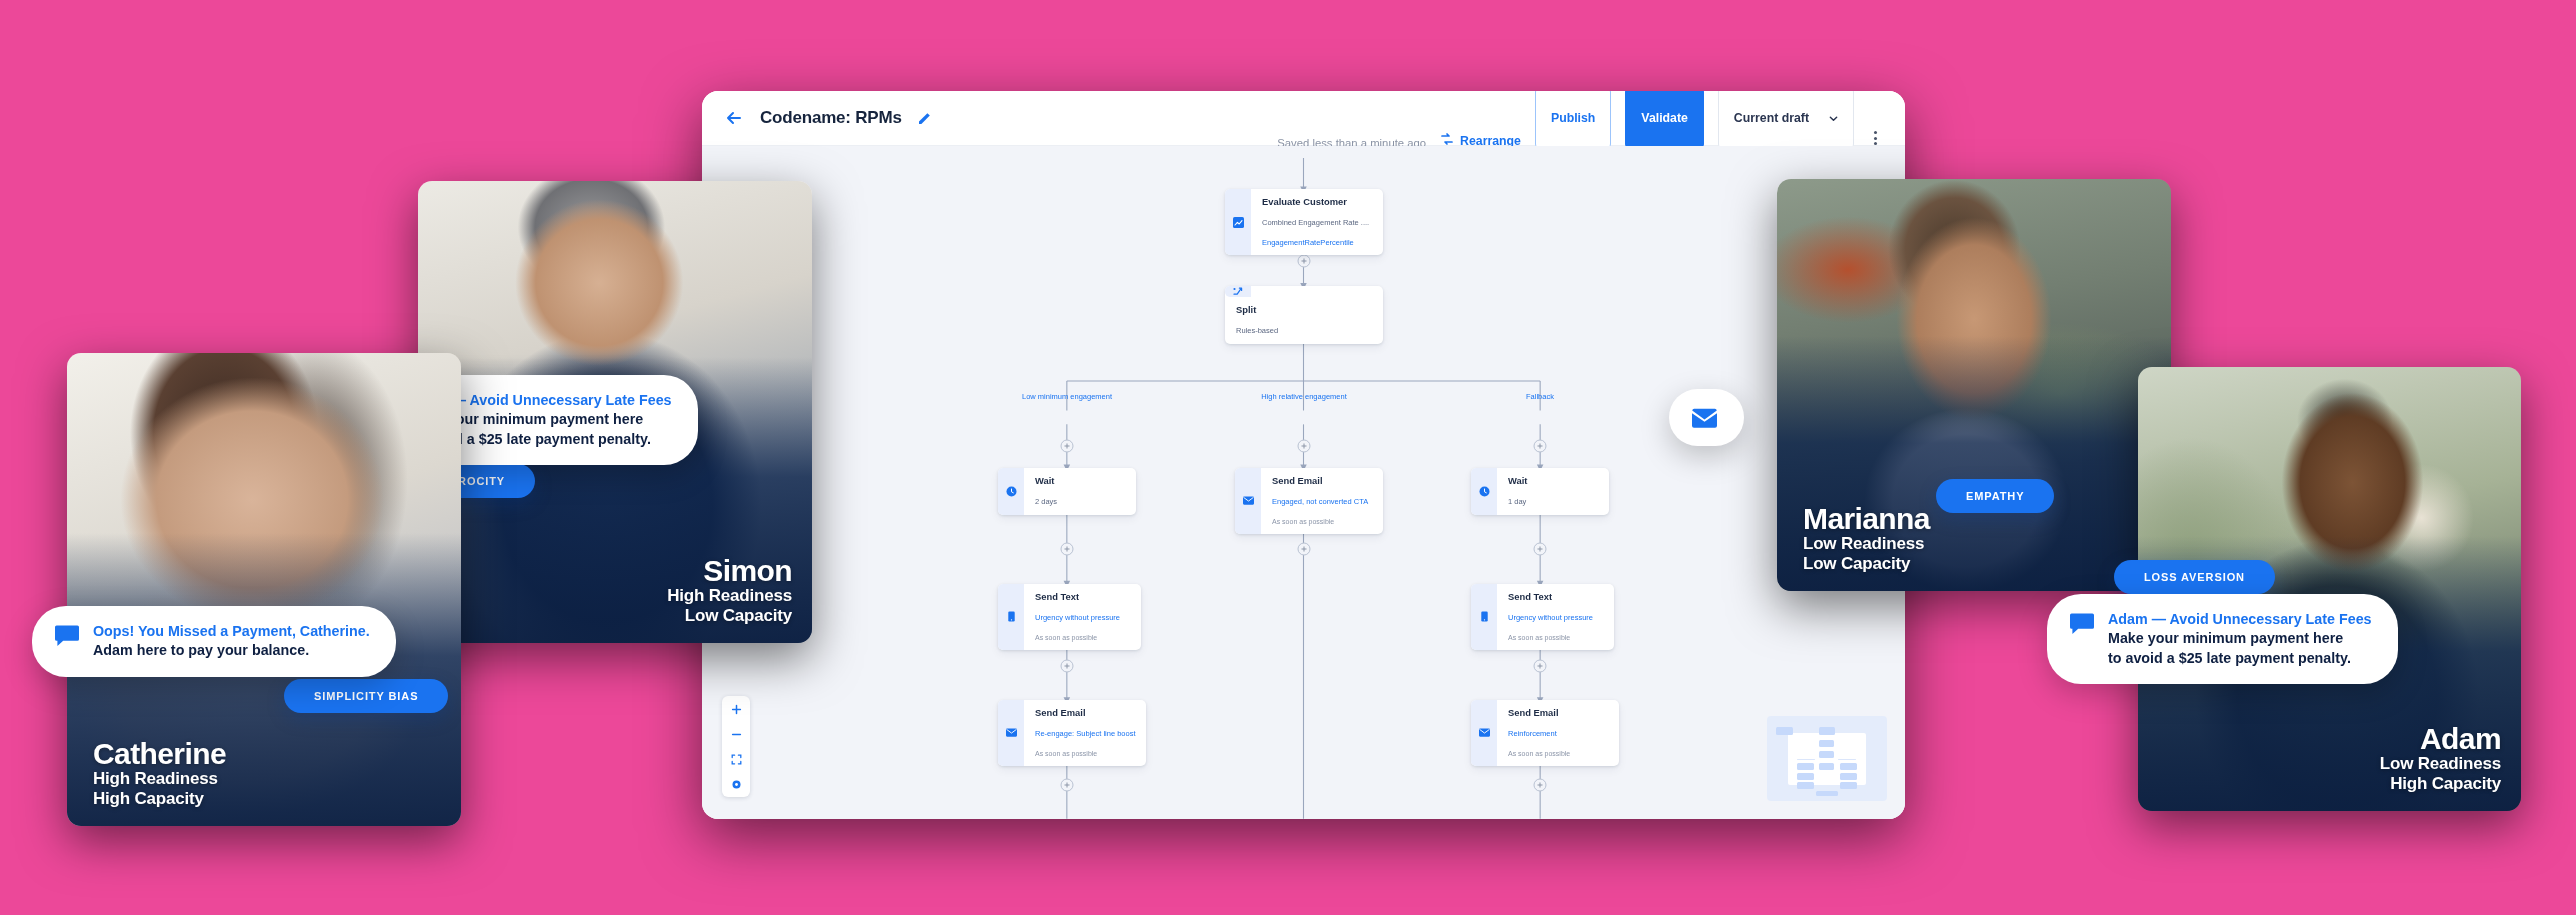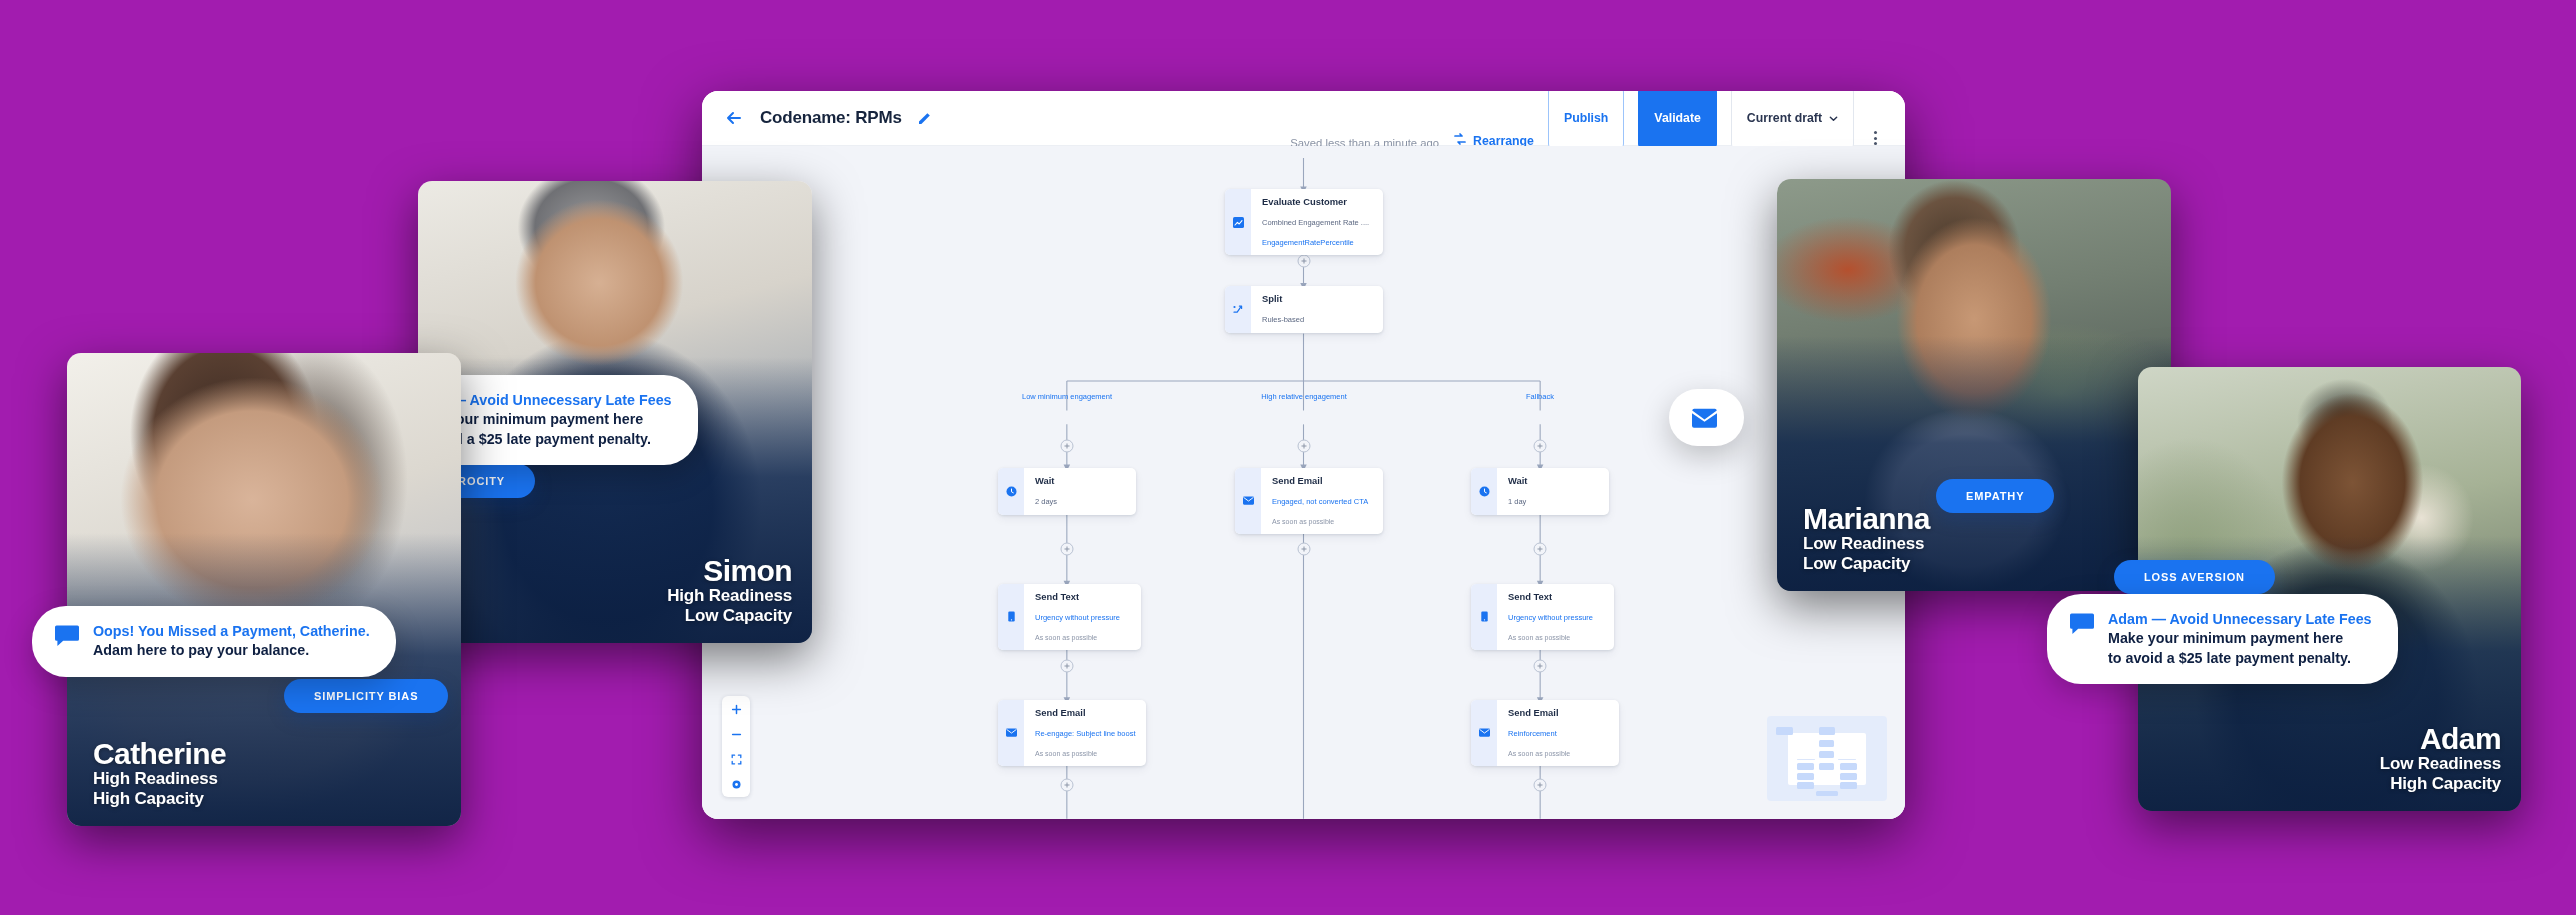--- a/index.html
+++ b/index.html
@@ -3,21 +3,21 @@
 <meta charset="utf-8">
 <title>Journey Builder Personas</title>
 <style>
   * { box-sizing: border-box; margin: 0; padding: 0; }
   html, body {
     width: 2576px; height: 915px;
     background: #000000;
     font-family: "Liberation Sans", sans-serif;
     overflow: hidden;
   }
-  #stage { position: relative; width: 2576px; height: 915px; background: #a21caf; }
+  #stage { position: relative; width: 2576px; height: 915px; background: #ec4899; }
 
   
   .app-window {
     position: absolute; left: 702px; top: 91px;
     width: 1203px; height: 728px;
     background: #ffffff;
     border-radius: 16px;
     overflow: hidden;
     box-shadow: 0 18px 59px rgba(0,0,0,.55);
   }
@@ -40,21 +40,21 @@
   .rearrange-btn svg { width: 14px; height: 14px; }
   .btn {
     font-size: 12.3px; font-weight: 700; border-radius: 5px;
     padding: 24px 15px; cursor: pointer; white-space: nowrap; line-height: 1;
     font-family: "Liberation Sans", sans-serif;
   }
   .btn-outline { background: #fff; color: #1a73f0; border: 1.5px solid #9cc4fb; }
   .btn-primary { background: #1a73f0; color: #fff; border: 1.5px solid #1a73f0; }
   .btn-draft {
     background: #fff; color: #2a3550; border: 1.5px solid #e2e7ef;
-    display:flex; align-items:center; gap:7px;
+    display:flex; align-items:center; gap:20px;
   }
   .btn-draft .chev { width: 9px; height: 9px; display:block; }
   .kebab { display: flex; flex-direction: column; gap: 2.5px; padding: 4px 6px; cursor:pointer; }
   .kebab i { width: 3px; height: 3px; border-radius: 50%; background: #4a5469; display:block; }
 
   
   .canvas {
     position: relative; width: 100%; height: calc(100% - 55px);
     background: #f2f4f9; overflow: hidden;
   }
@@ -301,21 +301,21 @@
                 <path d="M2 8l2.4-2.6L6.2 7 9 3.6" stroke="#fff" stroke-width="1.1" fill="none" stroke-linecap="round" stroke-linejoin="round"></path>
               </svg>
           </div>
           <div class="node-body">
             <div class="node-title">Evaluate Customer</div>
             <div class="node-sub">Combined Engagement Rate ....</div>
             <div class="node-sub link">EngagementRatePercentile</div>
           </div>
         </div>
 
-        <div class="node" style="left:523px; top:140px; width:158px;">
+        <div class="node" style="left:523px; top:140px; width:158px;flex-direction:column;">
           <div class="node-icon">
             <svg viewBox="0 0 11 11" fill="none" stroke="#1a73f0" stroke-width="1.2" stroke-linecap="round" stroke-linejoin="round">
               <path d="M1 8.2h3.2L8 2.6"></path>
                 <path d="M6.4 2.2h2.2v2.2"></path>
                 <circle cx="1.5" cy="3" r="1.1" fill="#1a73f0" stroke="none"></circle>
             </svg>
           </div>
           <div class="node-body">
             <div class="node-title">Split</div>
             <div class="node-sub">Rules-based</div>

